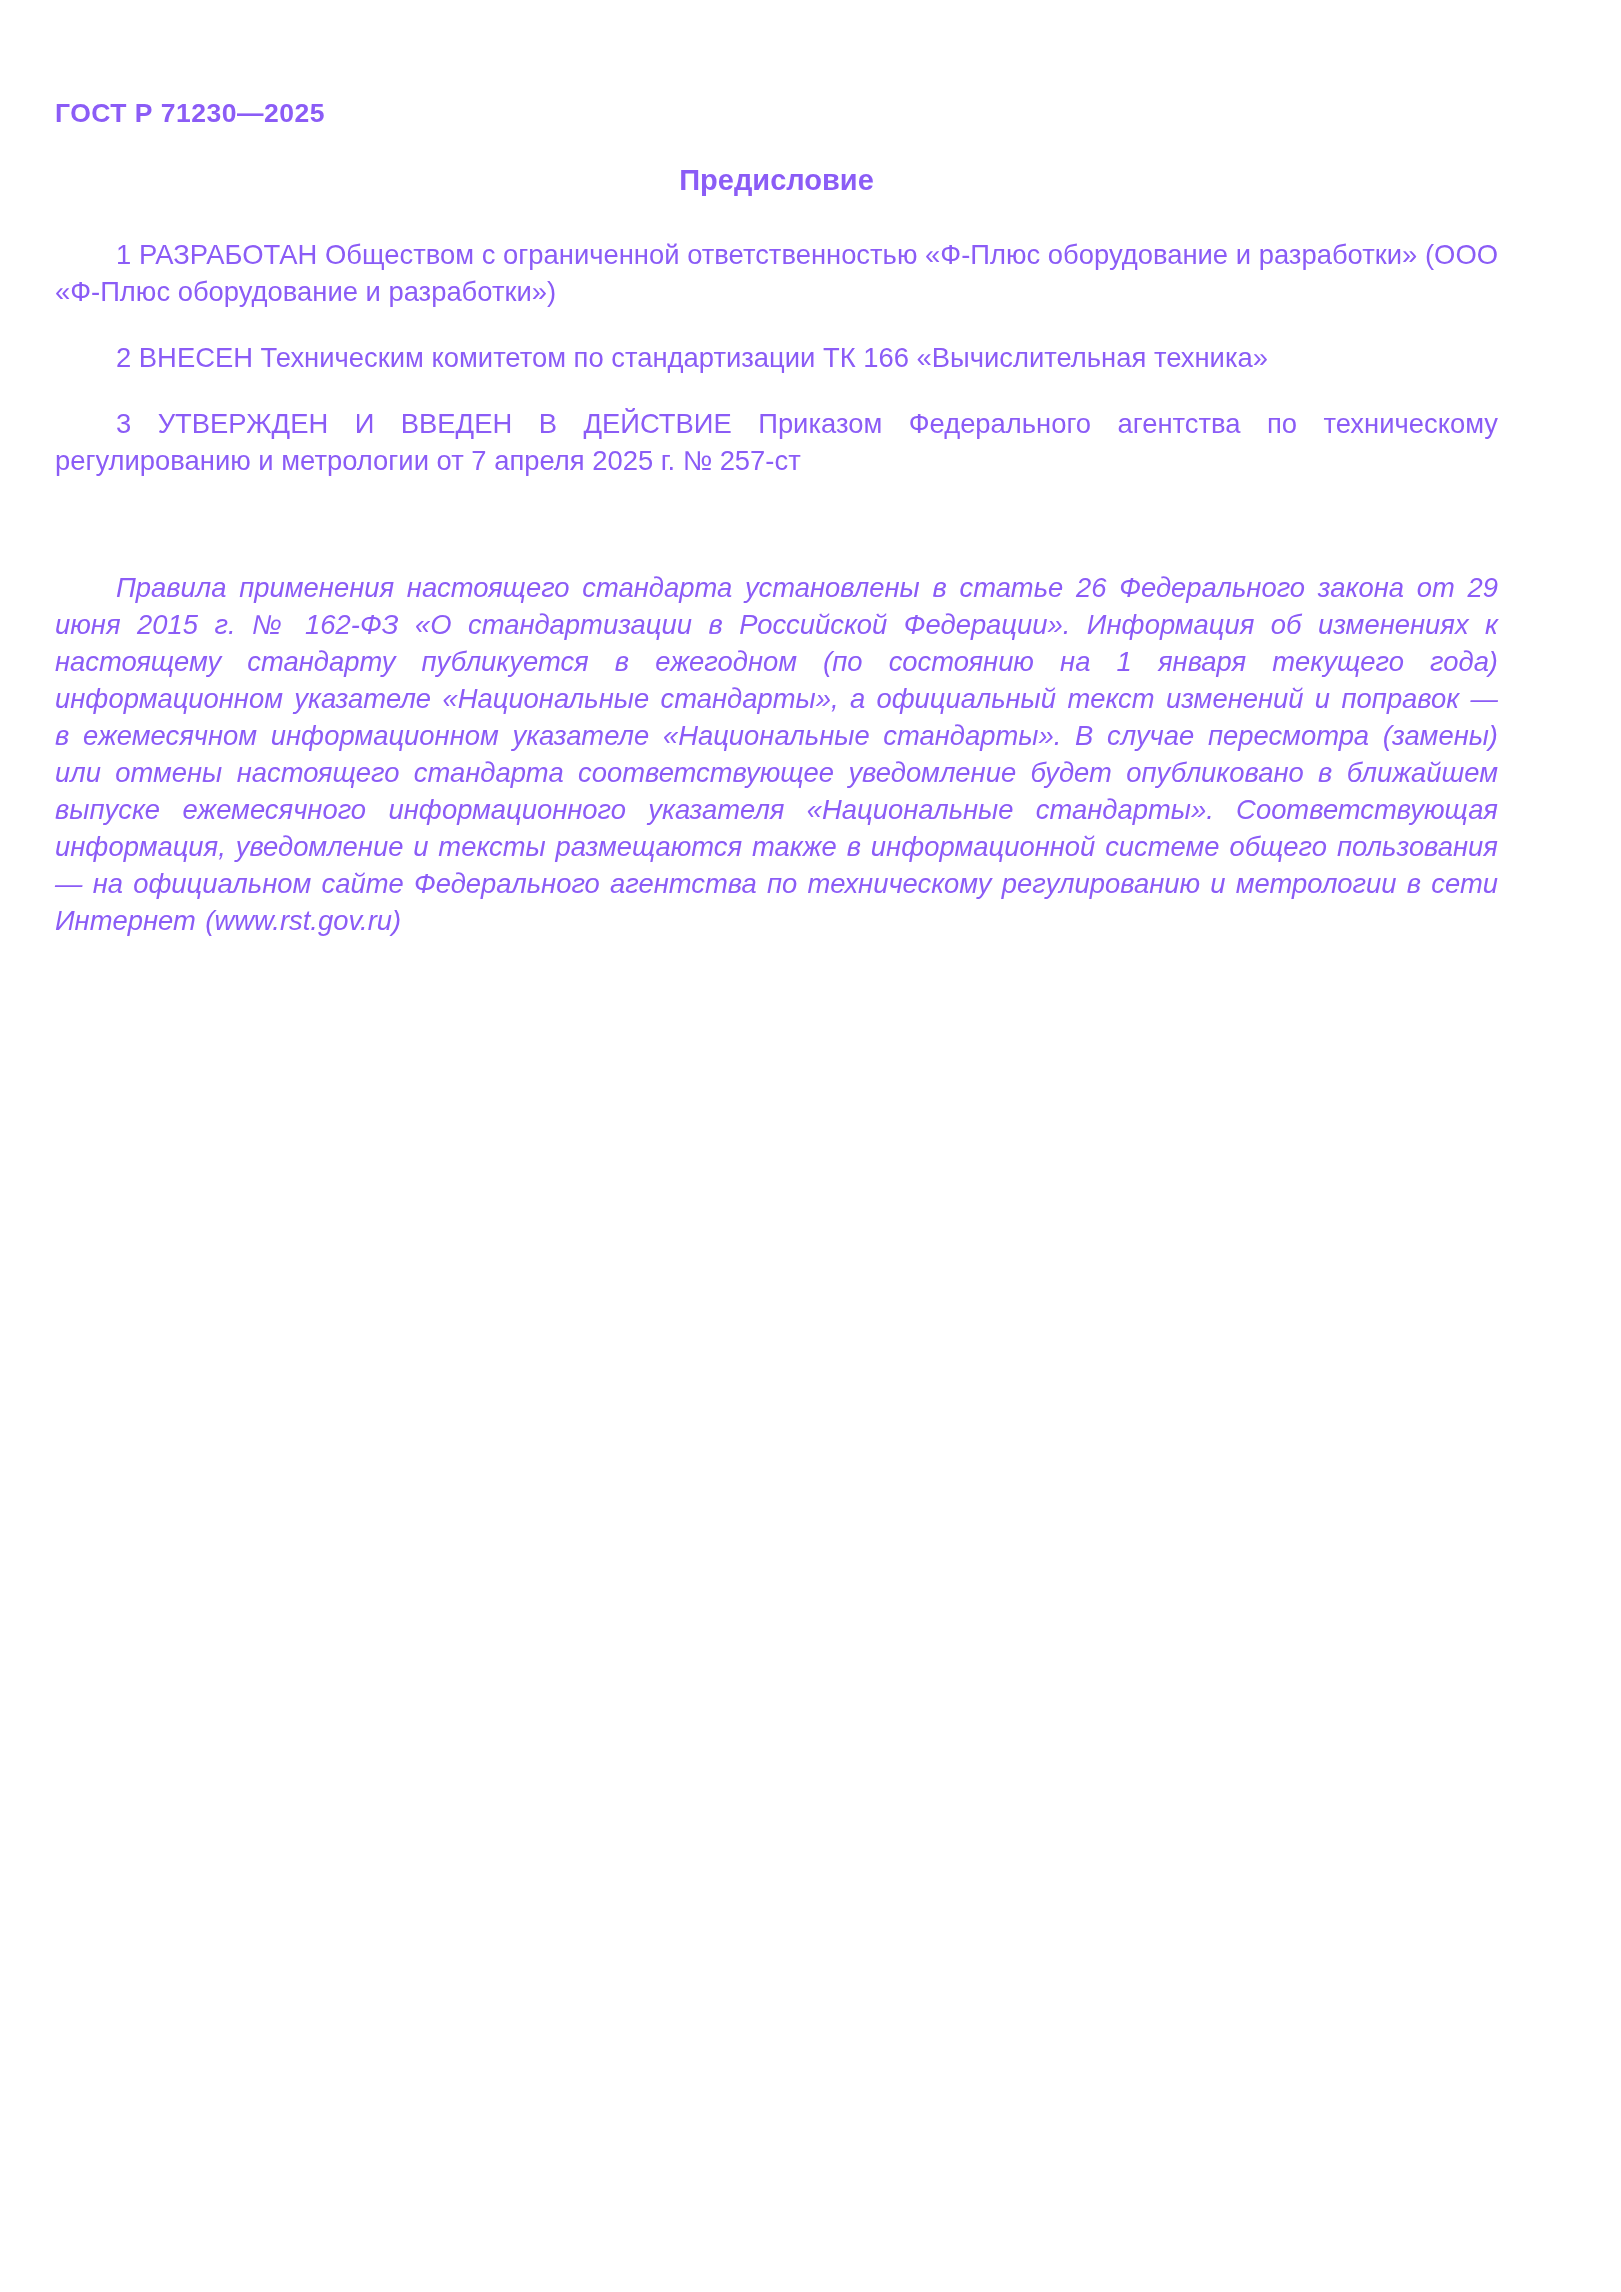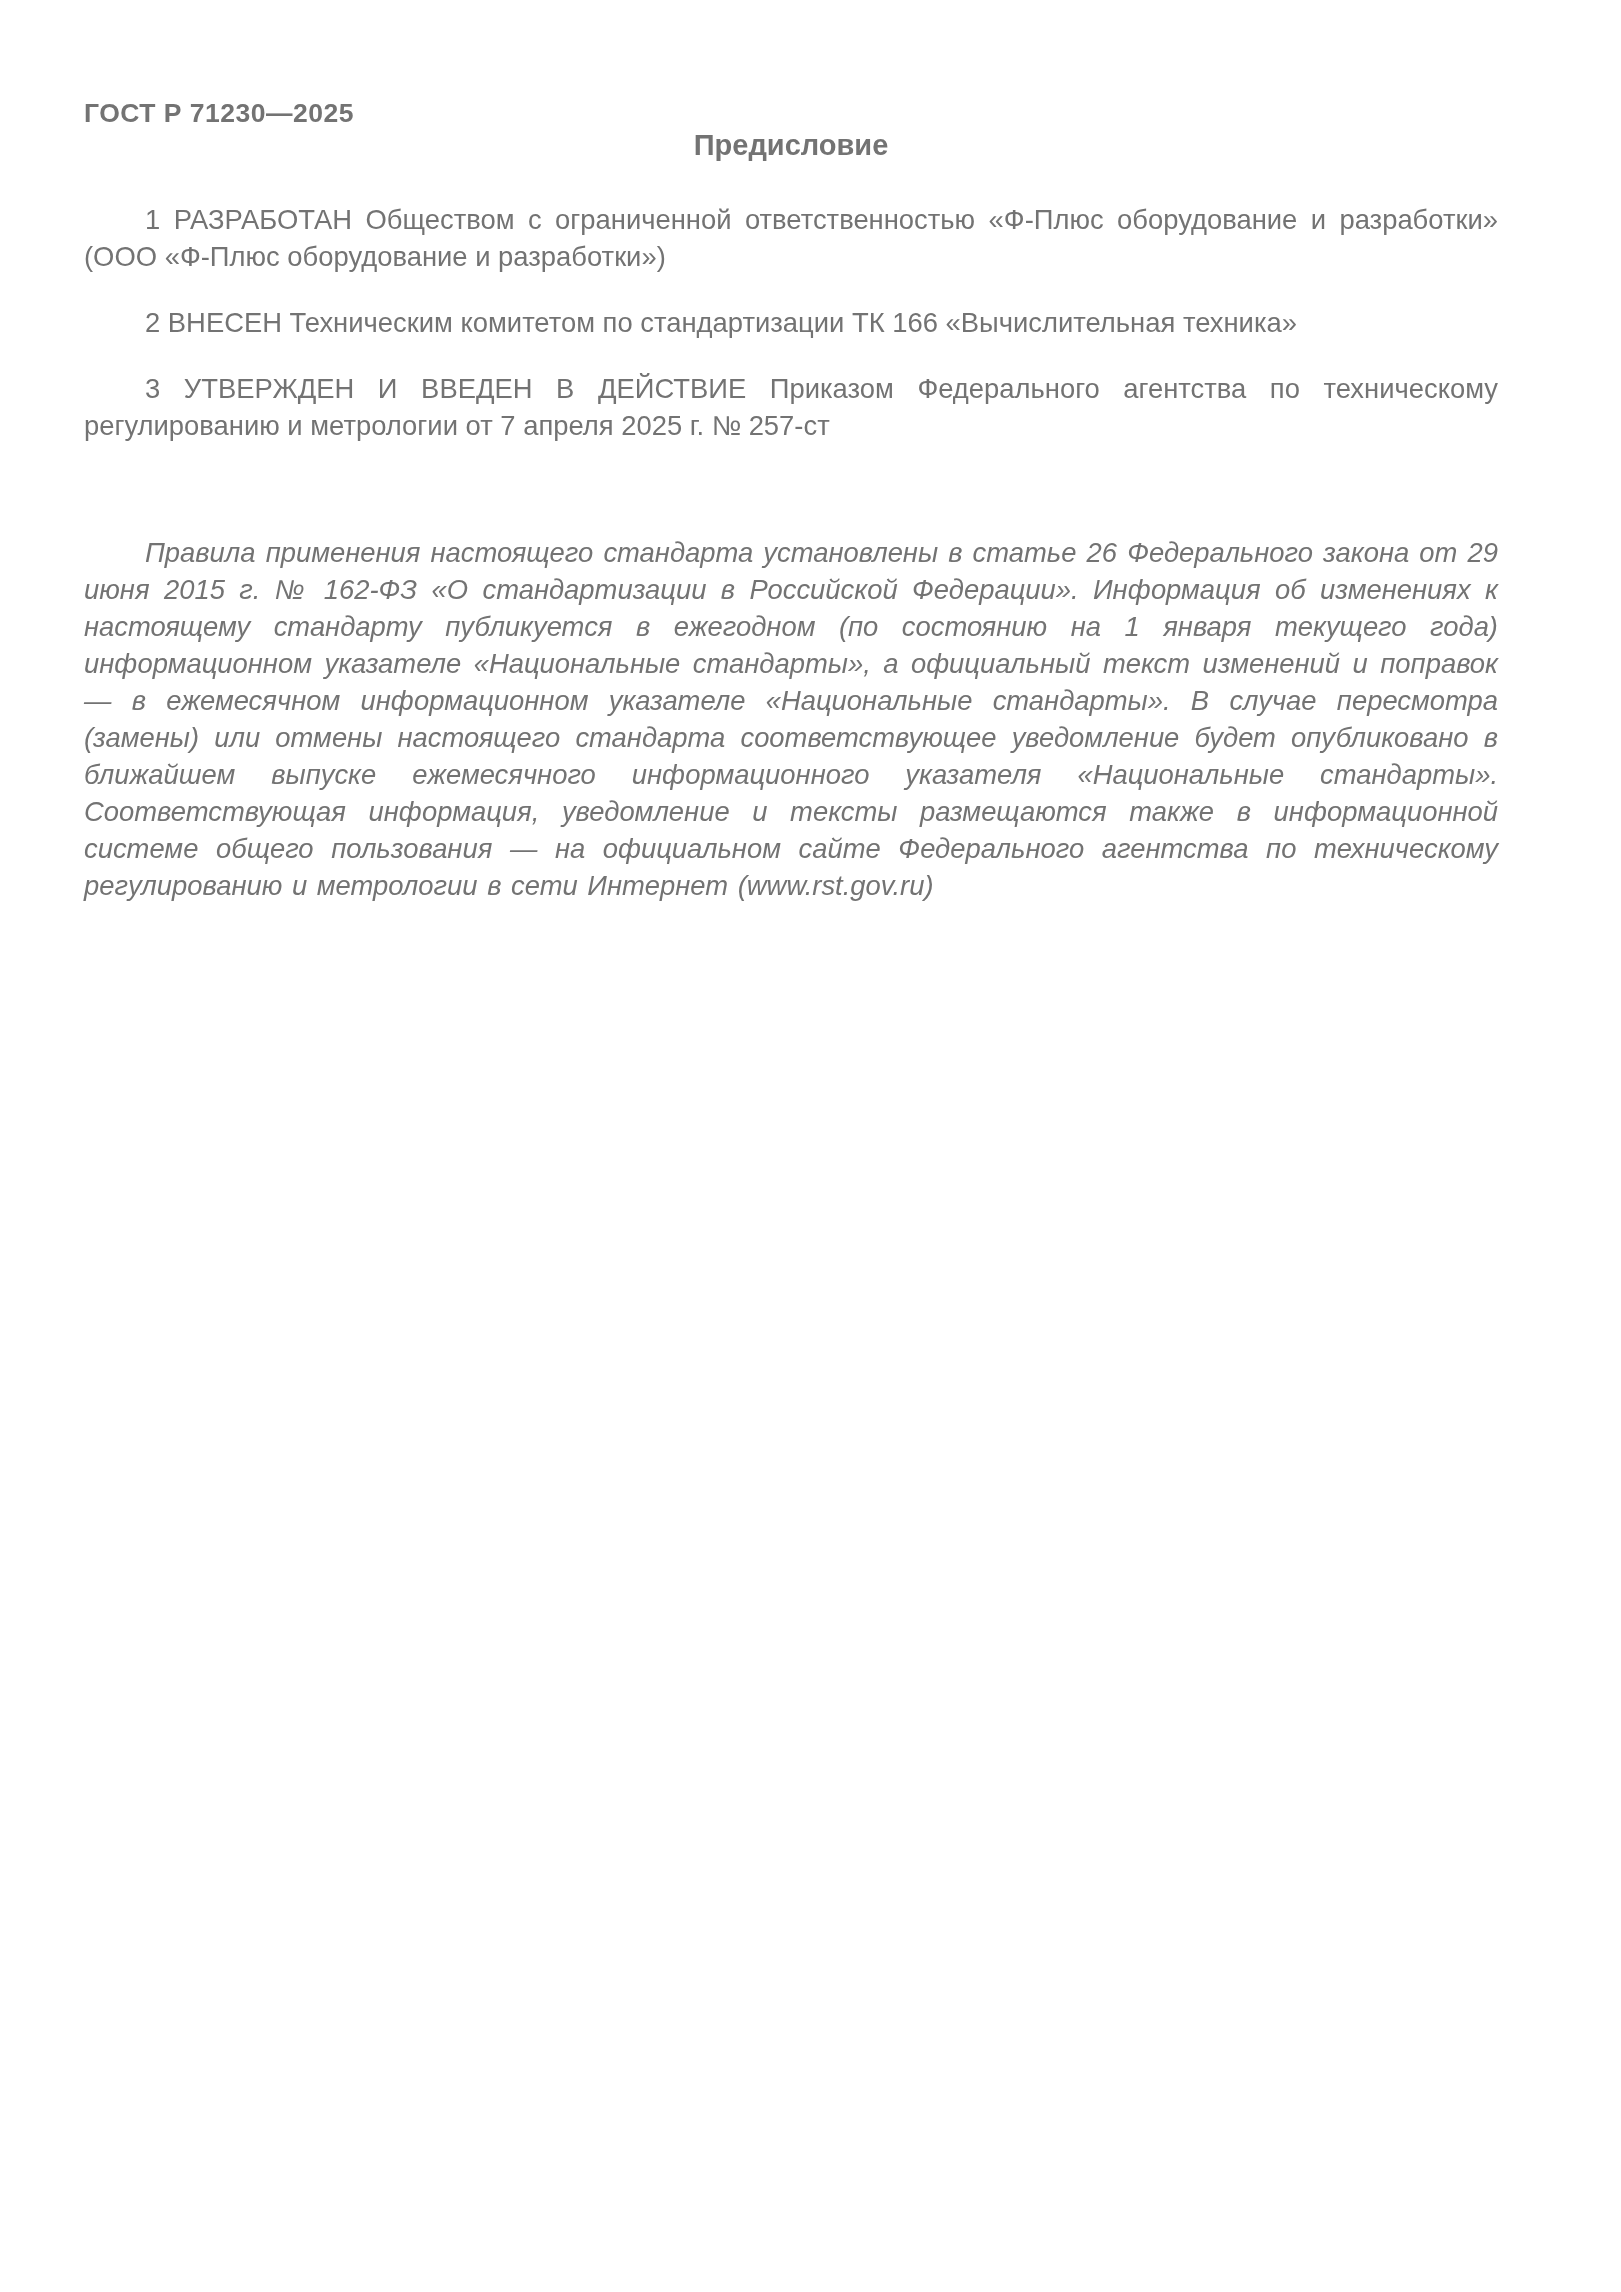--- a/index.html
+++ b/index.html
@@ -6,34 +6,35 @@
     margin: 0;
     padding: 0;
     background: #ffffff;
   }
   .page {
     position: relative;
     width: 1621px;
     height: 1625px;
     background: #ffffff;
     box-sizing: border-box;
-    padding: 98px 123px 0 84px;
+    padding: 98px 123px 0 55px;
     font-family: "Liberation Sans", "DejaVu Sans", sans-serif;
-    color: #737373;
+    color: #8b5cf6;
     overflow: hidden;
   }
   .doc-code {
     font-size: 26.5px;
     font-weight: bold;
     letter-spacing: 0.5px;
   }
   .doc-title {
     text-align: center;
     font-size: 29px;
     font-weight: bold;
+    margin-top: 35px;
   }
   .body-par {
     font-size: 27.4px;
     line-height: 37px;
     text-align: justify;
     text-indent: 61px;
     margin: 0;
   }
   .foreword-item {
     margin-top: 29px;

